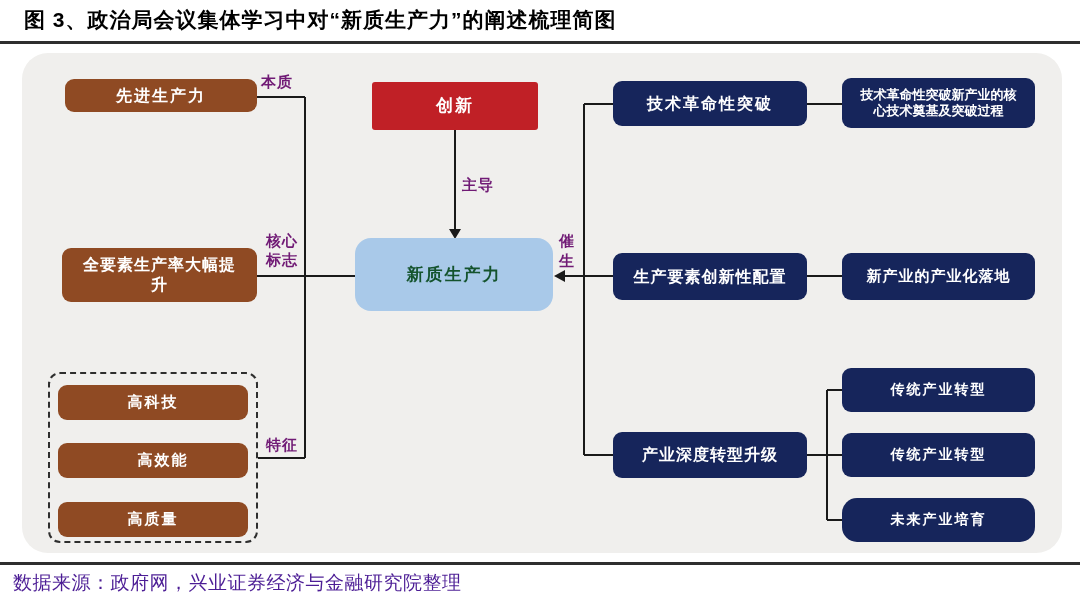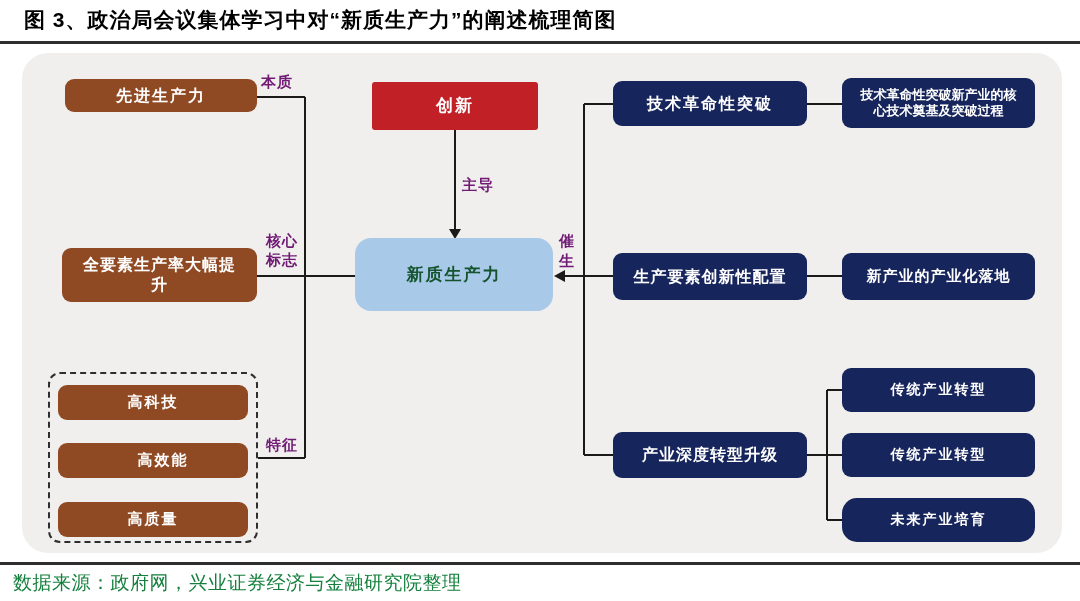--- a/index.html
+++ b/index.html
@@ -10,21 +10,21 @@
   }
   .title{
     position:absolute;left:24px;top:6px;width:1040px;
     font-size:21px;font-weight:bold;color:#000;letter-spacing:1px;
     white-space:nowrap;
   }
   .rule{position:absolute;left:0;width:1080px;height:3px;background:#2e2e2e;}
   .title-rule{top:41px;}
   .footer-rule{top:562px;}
   .source{
-    position:absolute;left:13px;top:570px;font-size:19px;color:#15803d;
+    position:absolute;left:13px;top:570px;font-size:19px;color:#4c1d95;
     letter-spacing:0.5px;white-space:nowrap;
   }
   .panel{
     position:absolute;left:22px;top:53px;width:1040px;height:500px;
     background:var(--panel_bg,#F0EFED);border-radius:26px;
   }
   .connectors{position:absolute;left:0;top:0;pointer-events:none;}
   .box{
     position:absolute;display:flex;align-items:center;justify-content:center;
     color:#fff;font-weight:bold;text-align:center;border-radius:9px;

